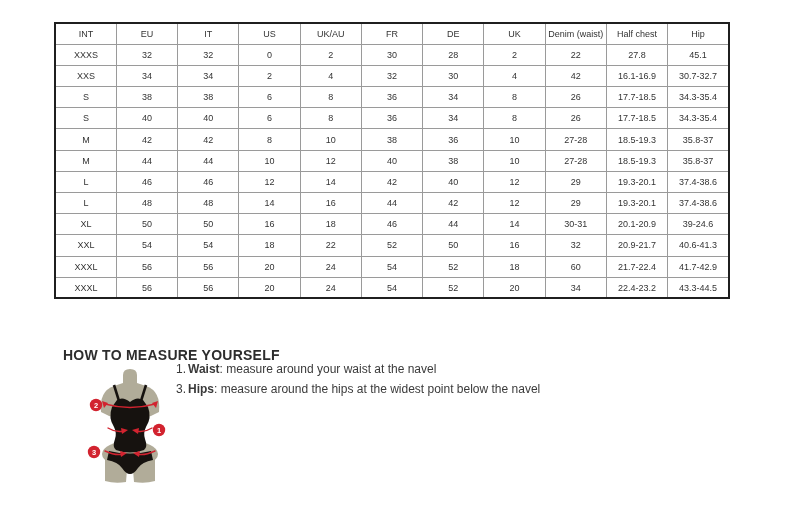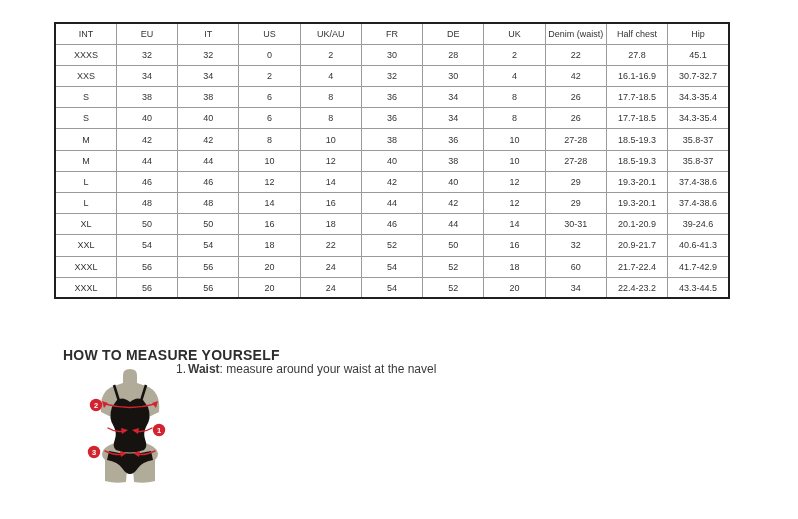--- a/index.html
+++ b/index.html
@@ -233,20 +233,23 @@
       </tr>
     </tbody>
 </table>
 
 <h2 class="measure-title">HOW TO MEASURE YOURSELF</h2>
 
 <ol class="steps">
   <li>
     <span class="num">1.</span><b>Waist</b><span>: measure around your waist at the navel</span>
   </li>
+  <li>
+    <span class="num">3.</span><b>Hips</b><span>: measure around the hips at the widest point below the navel</span>
+  </li>
 </ol>
 
 <svg class="figure" viewBox="0 0 104 117" xmlns="http://www.w3.org/2000/svg">
 
   <path class="skin" d="M45 18 L45 7 Q45 1 52 1 Q59 1 59 7 L59 18 Z"></path>
 
   <path class="skin" d="M23 44 Q21 23 36 18 L45 15 L59 15 L68 18 Q83 23 81 44 Q67 52 52 52 Q37 52 23 44 Z"></path>
 
   <ellipse class="skin" cx="52" cy="86" rx="28" ry="13"></ellipse>
 

